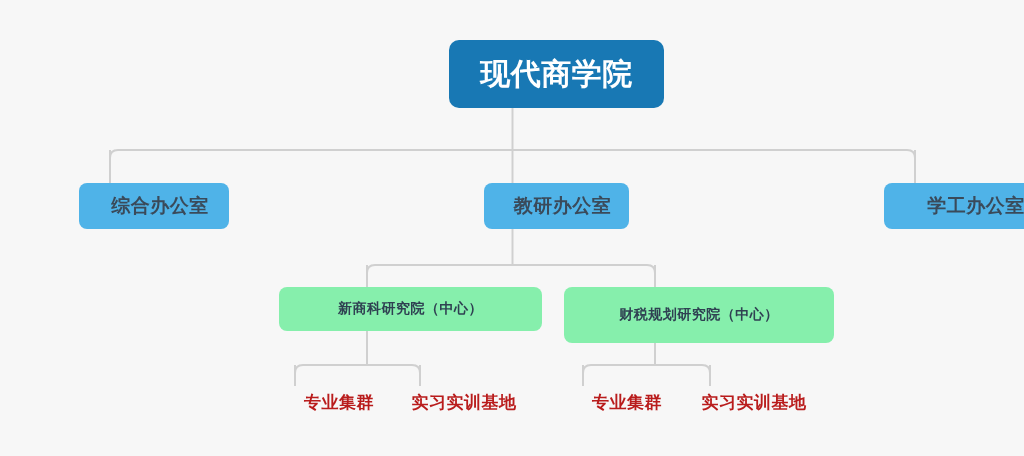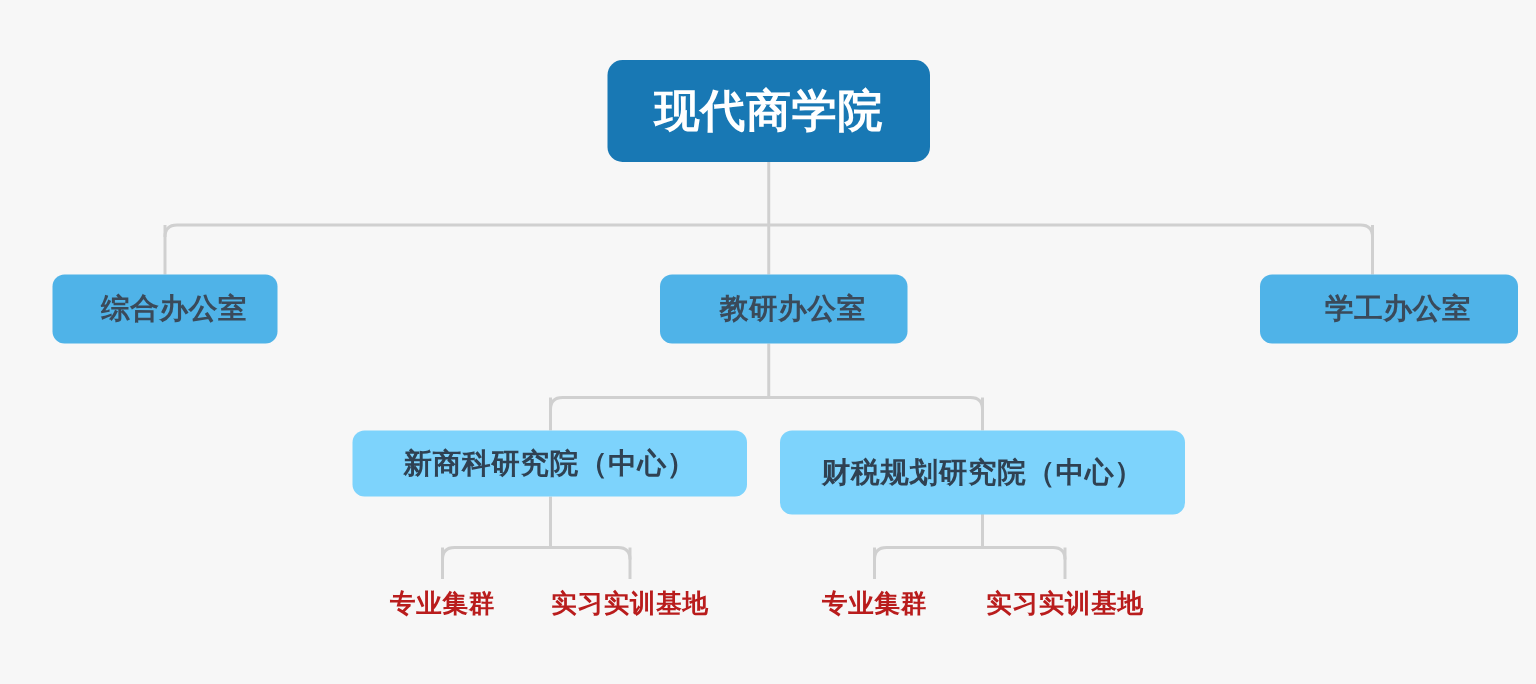--- a/index.html
+++ b/index.html
@@ -30,39 +30,40 @@
   .node {
     position: absolute;
     box-sizing: border-box;
     display: flex;
     align-items: center;
     justify-content: center;
     text-align: center;
     border-radius: 8px;
     white-space: nowrap;
     letter-spacing: 0.5px;
+    margin-left: 44px;
   }
   .node-root {
     background: #1878b4;
     color: #ffffff;
     font-size: 30px;
     font-weight: bold;
     border-radius: 10px;
   }
   .node-dept {
     background: #4fb3e8;
     color: #3a4a5a;
     font-size: 19px;
     font-weight: bold;
     padding-left: 12px;
   }
   .node-inst {
-    background: #7dd3fc;
+    background: #86efac;
     color: #2f4152;
-    font-size: 19px;
+    font-size: 14px;
     font-weight: bold;
   }
   .node-leaf {
     background: transparent;
     color: #b91c1c;
     font-size: 17px;
     font-weight: bold;
     border-radius: 0;
   }
 </style>
@@ -94,21 +95,21 @@
       <path d="M583,373 Q583,365 591,365 L702,365 Q710,365 710,373"></path>
       <path d="M583,365 L583,386"></path>
       <path d="M710,365 L710,386"></path>
     </g>
   </svg>
 
   <div class="node node-root" style="left: 405px; top: 40px; width: 215px; height: 68px;">现代商学院</div>
 
   <div class="node node-dept" style="left: 35px; top: 183px; width: 150px; height: 46px;">综合办公室</div>
 
-  <div class="node node-dept" style="left: 440px; top: 183px; width: 165px; height: 46px;">教研办公室</div>
+  <div class="node node-dept" style="left: 440px; top: 183px; width: 145px; height: 46px;">教研办公室</div>
 
   <div class="node node-dept" style="left: 840px; top: 183px; width: 172px; height: 46px;">学工办公室</div>
 
   <div class="node node-inst" style="left: 235px; top: 287px; width: 263px; height: 44px;">新商科研究院（中心）</div>
 
   <div class="node node-inst" style="left: 520px; top: 287px; width: 270px; height: 56px;">财税规划研究院（中心）</div>
 
   <div class="node node-leaf" style="left: 245px; top: 388px; width: 100px; height: 28px;">专业集群</div>
 
   <div class="node node-leaf" style="left: 355px; top: 388px; width: 130px; height: 28px;">实习实训基地</div>

